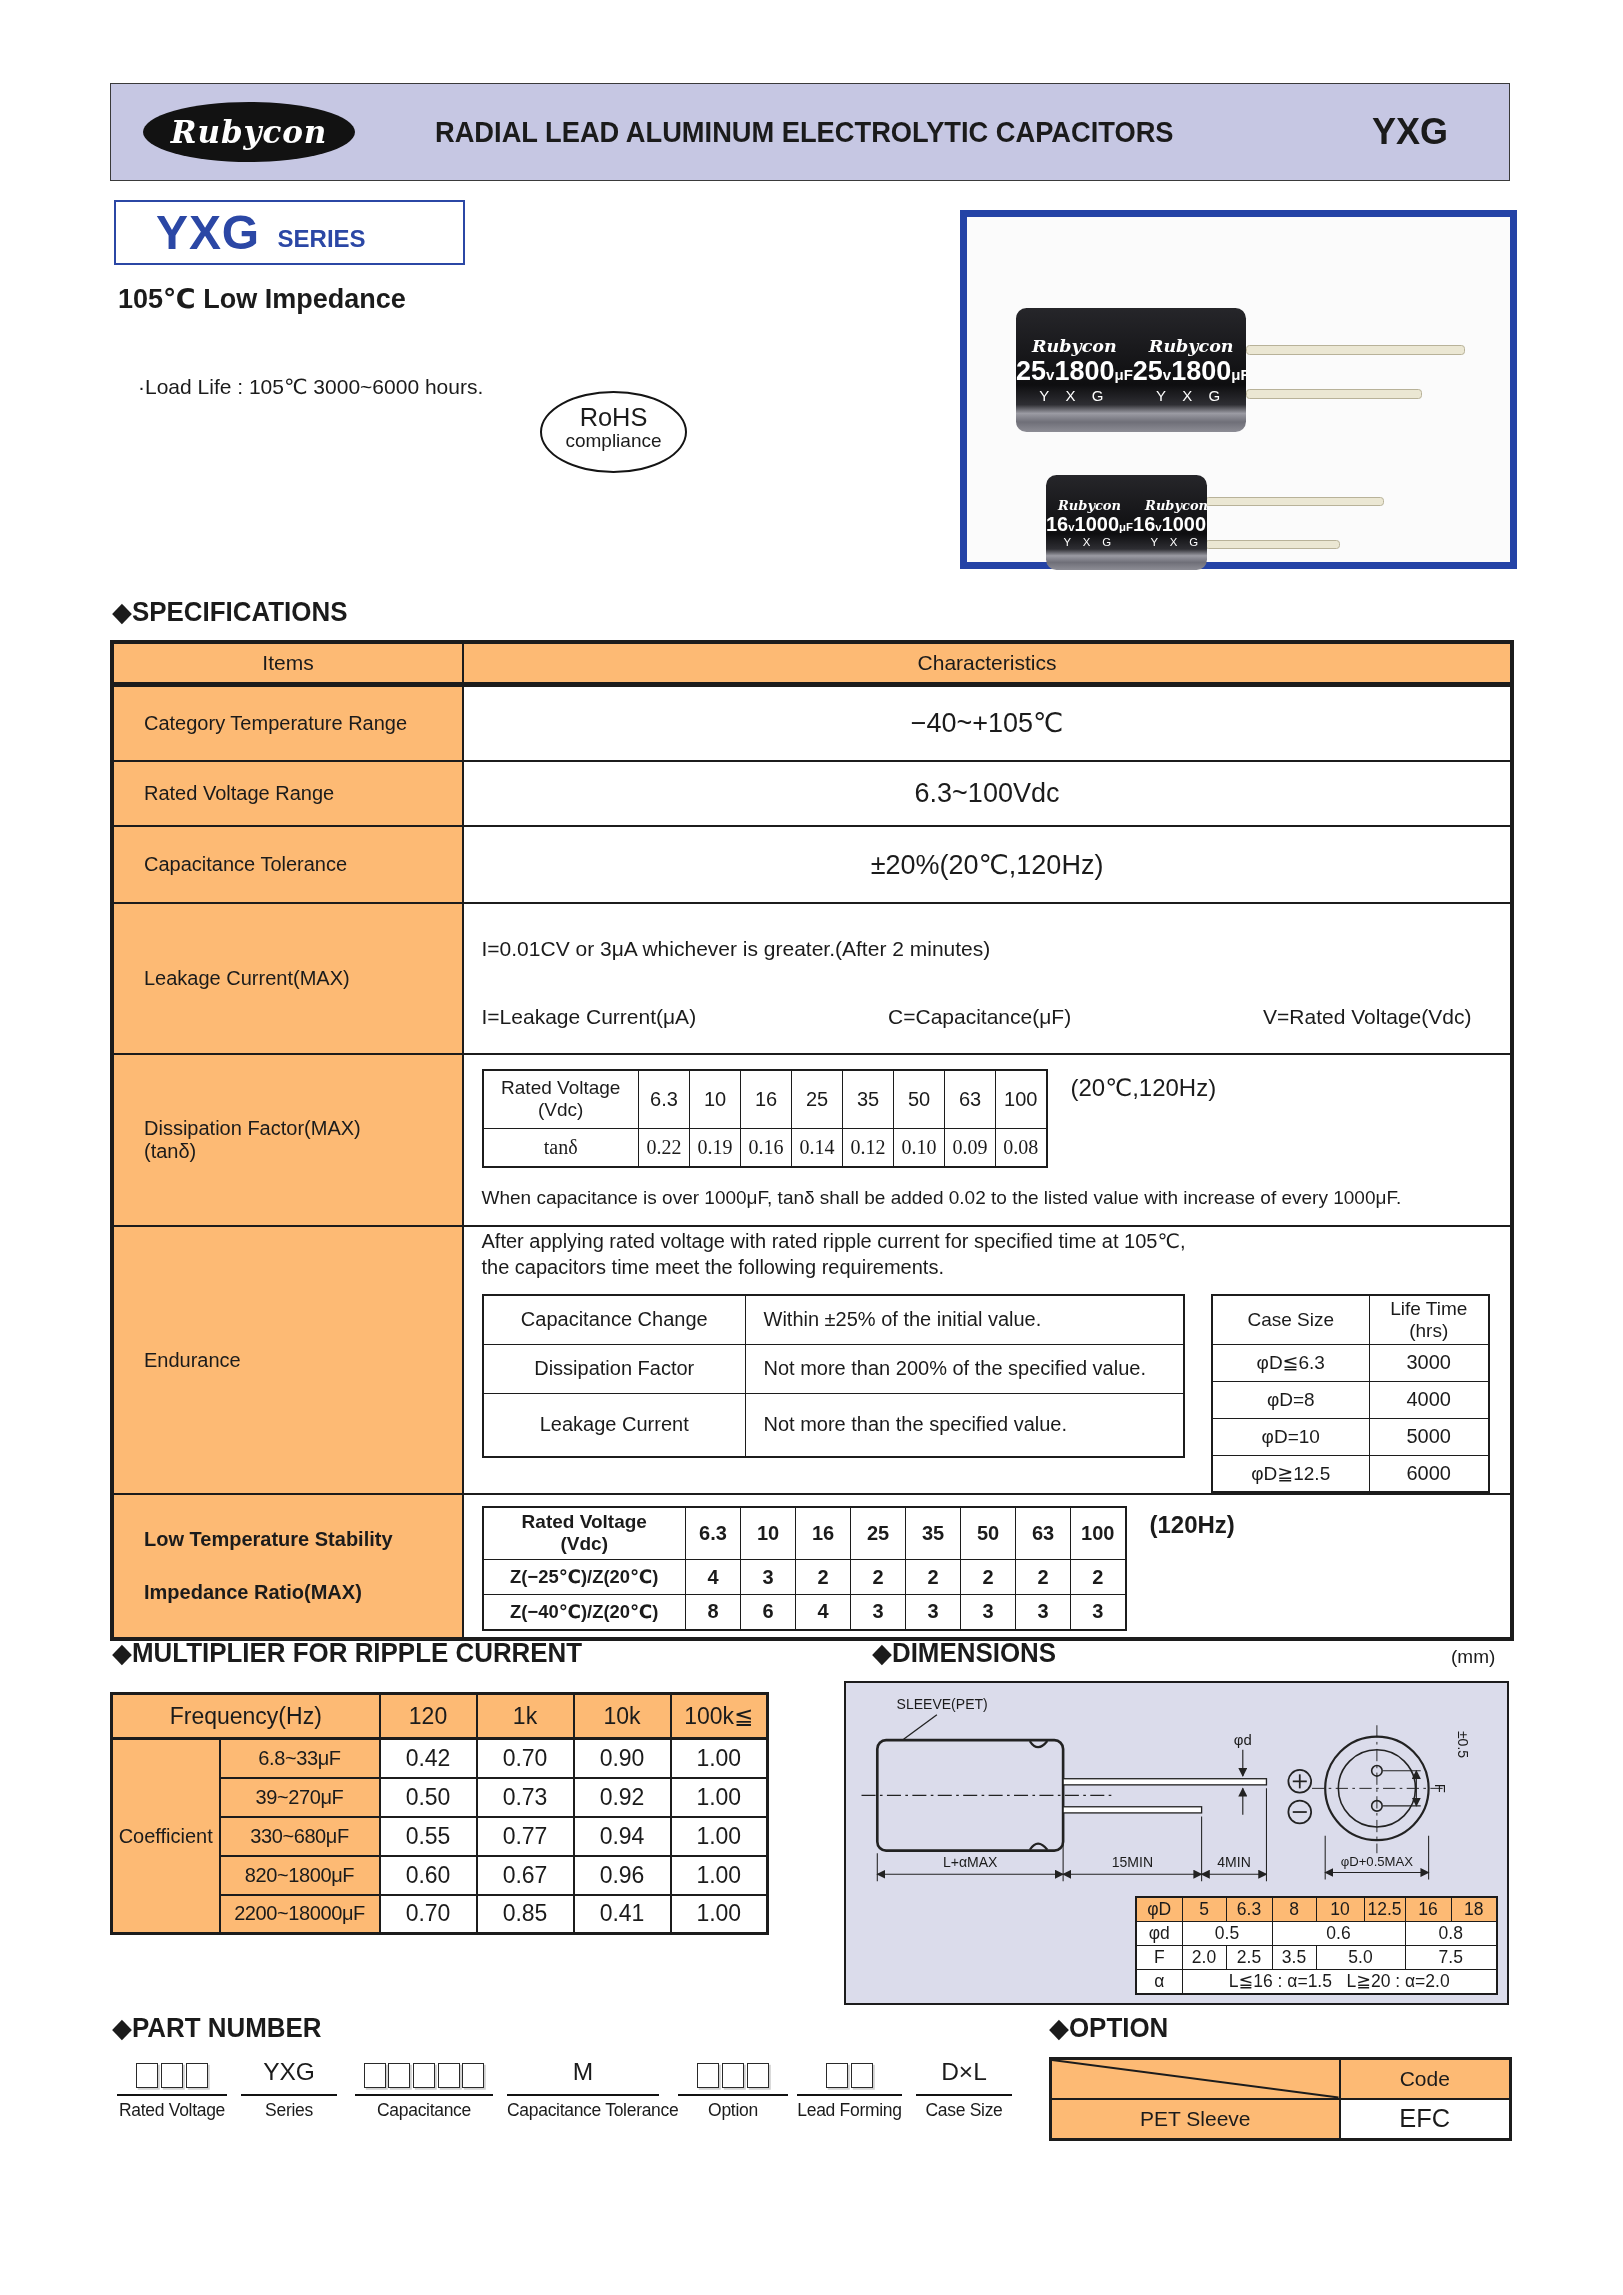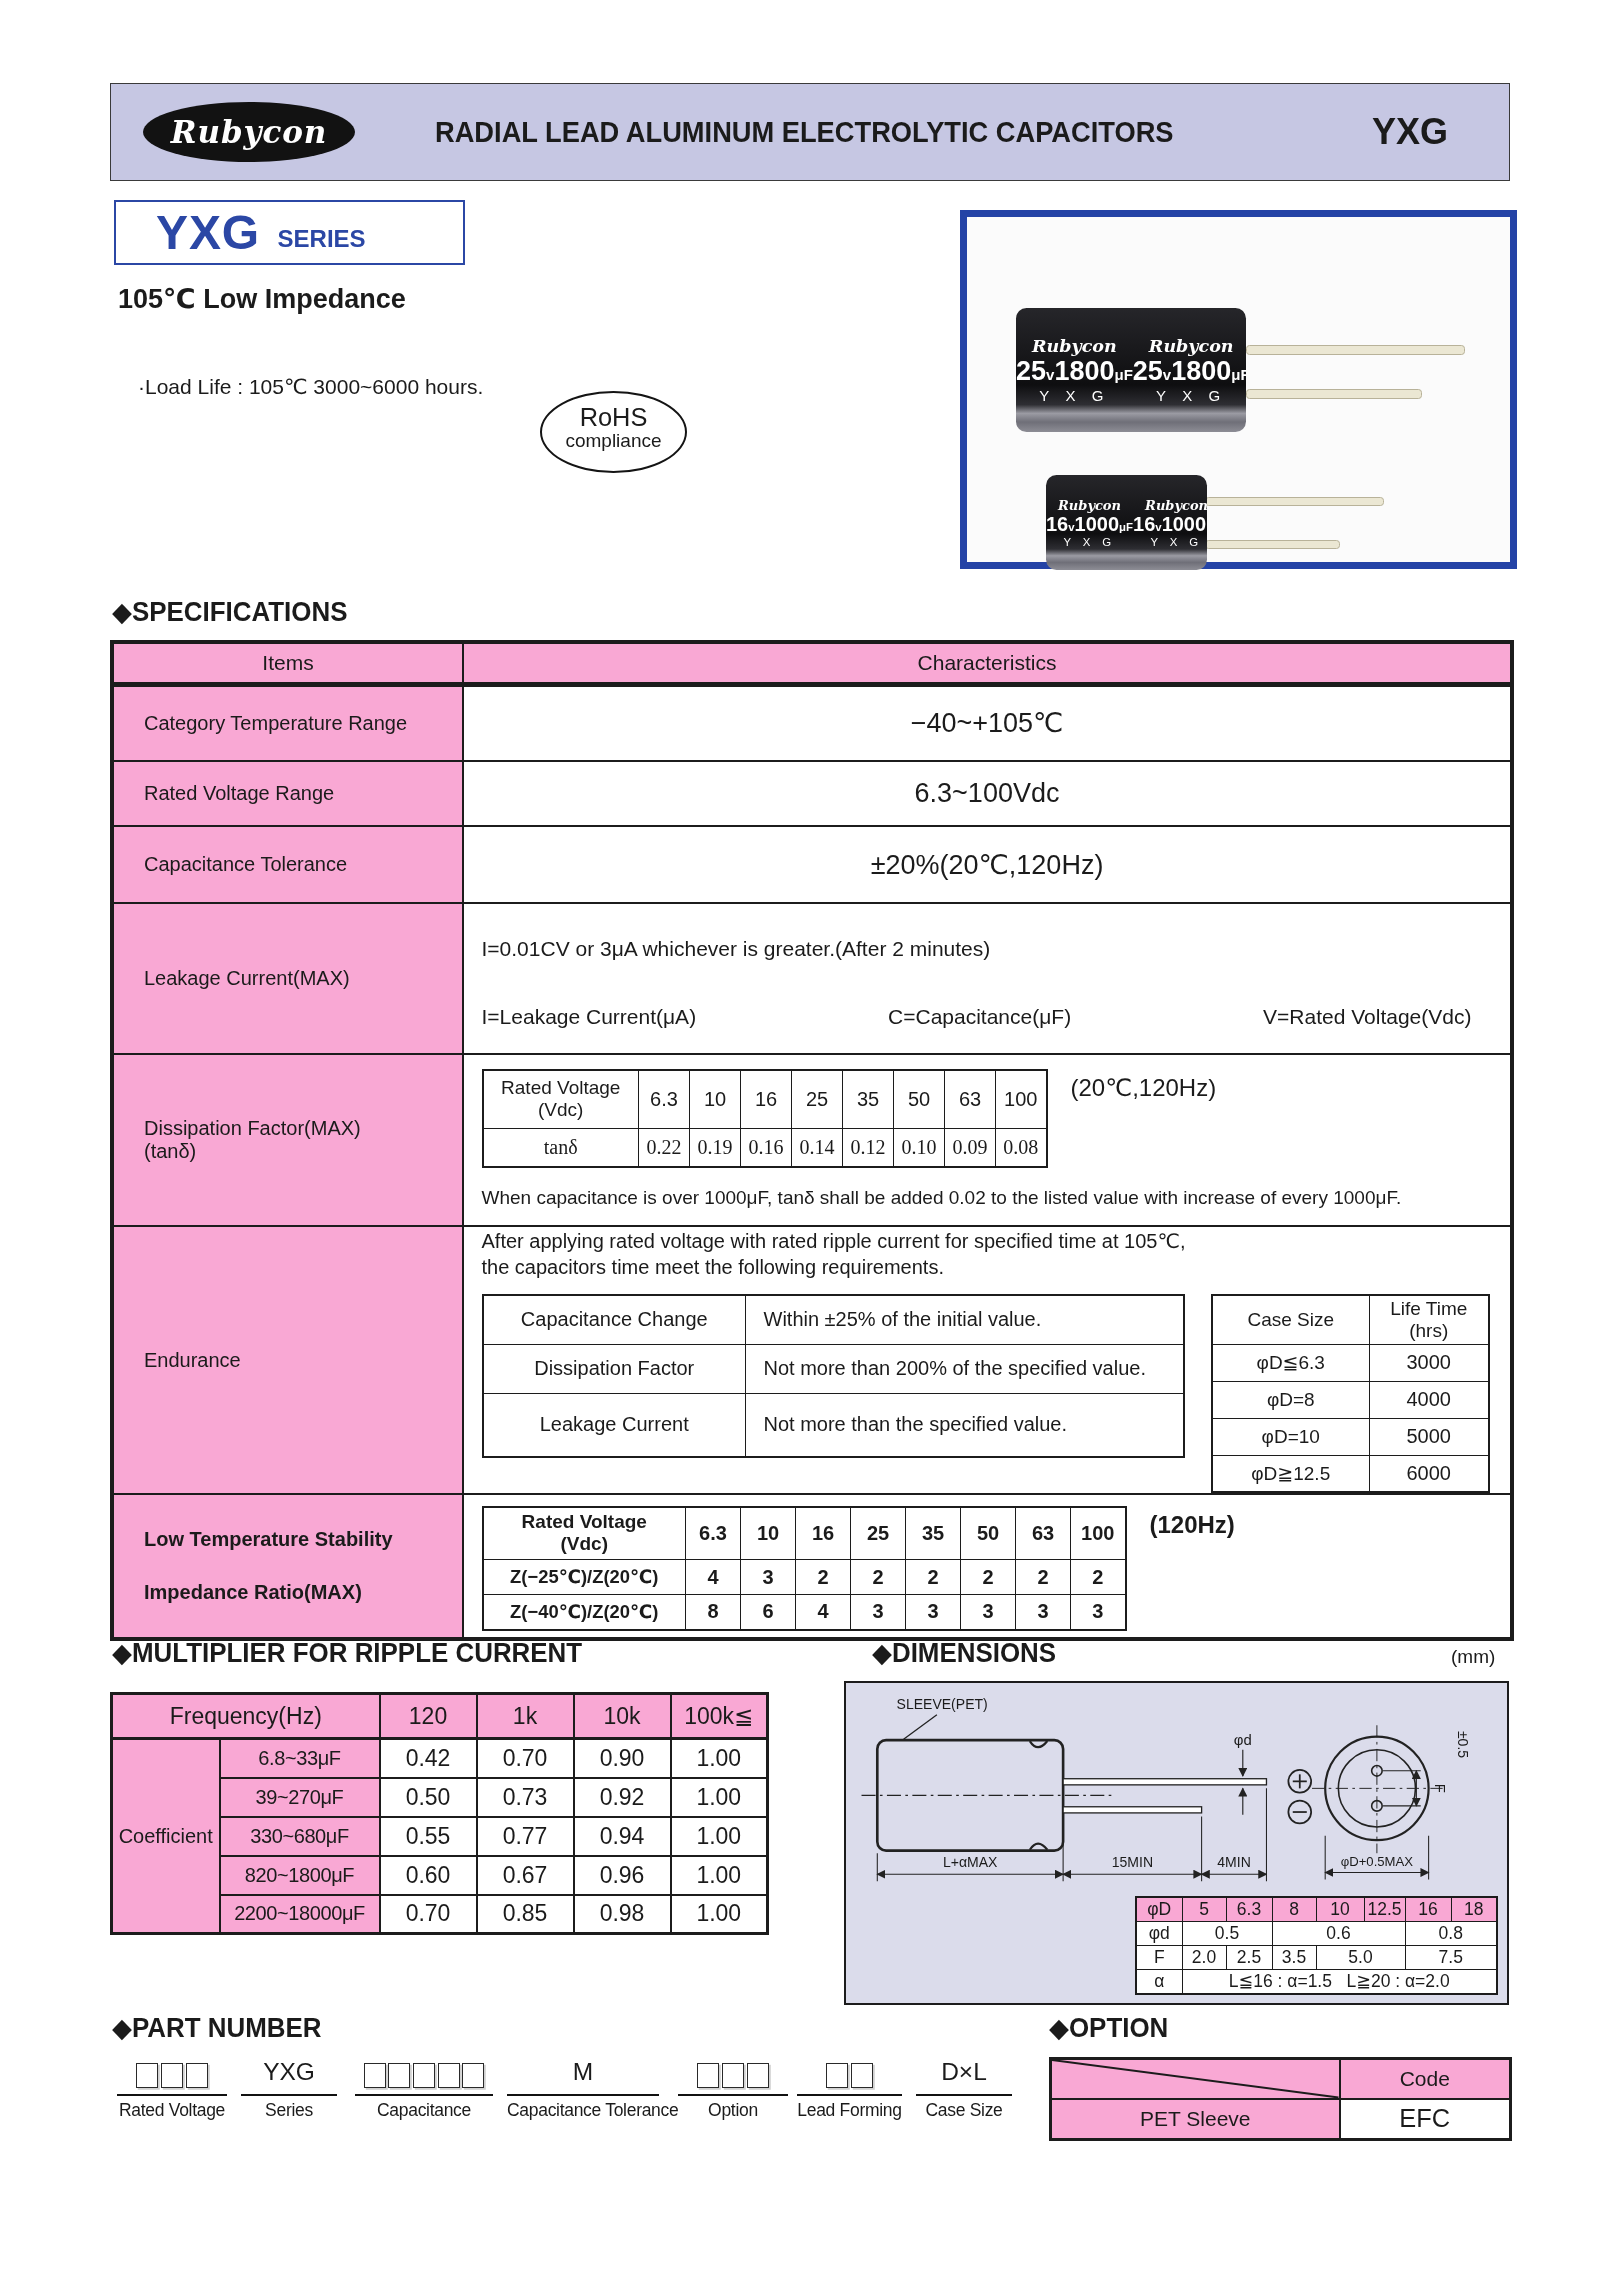--- a/index.html
+++ b/index.html
@@ -45,21 +45,21 @@
   .cap1 .cap-series{font-size:15px;}
   .cap2 .cap-brand{font-size:13px;} .cap2 .cap-rating{font-size:20px;} .cap2 .cap-rating .u{font-size:11.4px;}
   .cap2 .cap-series{font-size:11.4px;letter-spacing:4.4px;}
 
   
   .sec-h{position:absolute;font-size:27px;font-weight:bold;white-space:nowrap;transform:scaleX(.96);transform-origin:left center;}
   .mm{position:absolute;font-size:19px;}
 
   
   table{border-collapse:collapse;table-layout:fixed;}
-  .lav{background:#f9a8d4;}
+  .lav{background:#fdba74;}
 
   .spec{position:absolute;left:110px;top:640px;width:1400px;border:4.4px solid #1c1c1c;}
   .spec th,.spec td{border:2.6px solid #1c1c1c;box-sizing:border-box;}
   .spec th{font-weight:normal;font-size:21px;border-bottom-width:5.3px;}
   .spec td.item{text-align:left;padding-left:30px;font-size:20px;vertical-align:middle;}
   .spec td.chars{vertical-align:middle;}
   .bigval{font-size:27px;text-align:center;}
   .cellpad{padding:12.3px 0 0 17.5px;vertical-align:top !important;}
 
   .mini{border:2.6px solid #1c1c1c;}
@@ -424,21 +424,21 @@
       <td class="lav rng">820~1800μF</td>
       <td>0.60</td>
           <td>0.67</td>
       <td>0.96</td>
           <td>1.00</td>
     </tr>
     <tr style="height:39px;">
       <td class="lav rng">2200~18000μF</td>
       <td>0.70</td>
           <td>0.85</td>
-      <td>0.98</td>
+      <td>0.41</td>
           <td>1.00</td>
     </tr>
   </tbody>
     </table>
 
   <div class="dims-panel">
     <svg width="653" height="209" viewBox="0 0 745 238" style="position:absolute;left:5.3px;top:7px;">
       <defs>
         <marker id="ar" viewBox="0 0 10 10" refX="9" refY="5" markerWidth="8" markerHeight="8" orient="auto-start-reverse">
           <path d="M0,0L10,5L0,10z" fill="#222"></path>

